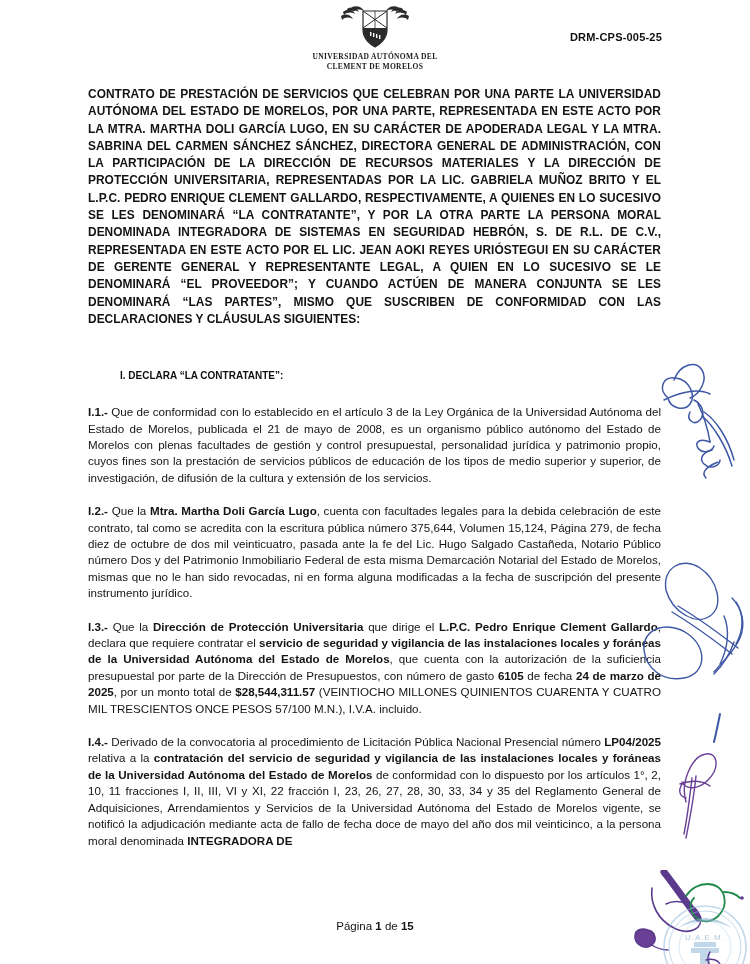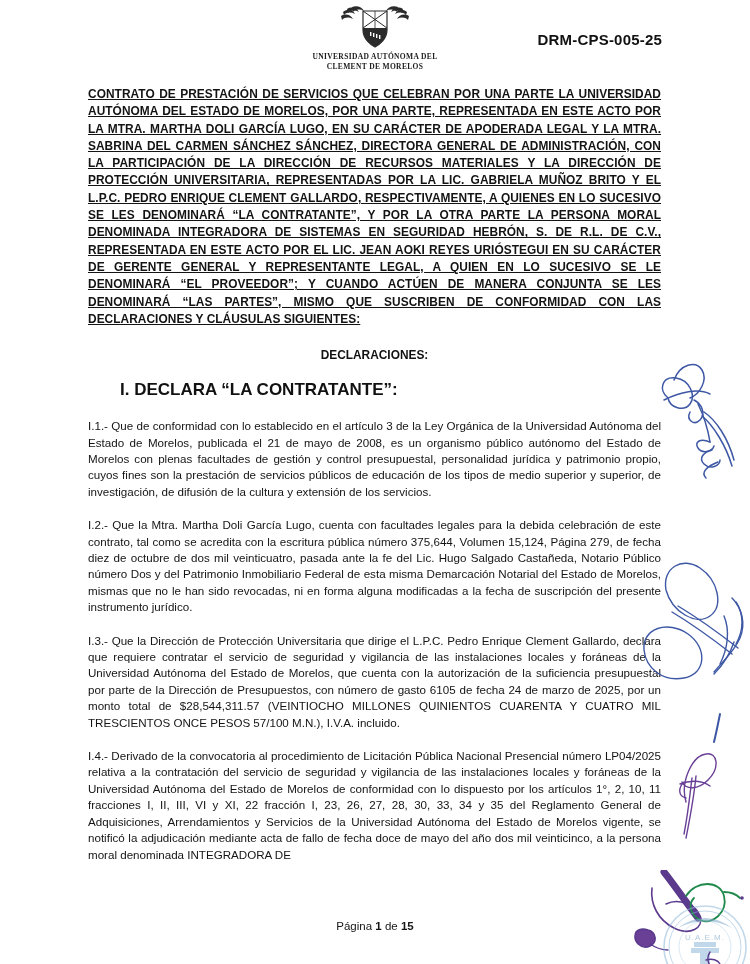--- a/index.html
+++ b/index.html
@@ -22,47 +22,46 @@
     display:flex; flex-direction:column; align-items:center;
   }
   .crest { width:72px; height:46px; display:block; }
   .logo-line1, .logo-line2 {
     font-family:"Liberation Serif", serif;
     font-size:7.5px; letter-spacing:.35px; color:#1a1a1a;
     text-align:center; line-height:1.35; font-weight:600;
   }
   .doc-code {
     position:absolute; right:88px; top:31px;
-    font-size:15px; font-weight:bold; letter-spacing:.2px;
+    font-size:11px; font-weight:bold; letter-spacing:.2px;
     font-family:"Liberation Sans", sans-serif;
   }
 
   
   .content { position:absolute; left:88px; top:86px; width:573px; }
 
   p.just {
     margin:0 0 0 0;
     text-align:justify;
     text-justify:inter-word;
     font-size:11.6px;
     line-height:16.3px;
     color:#131313;
-    text-decoration:underline;
   }
   p.caps {
     font-weight:bold;
     font-size:11.9px;
     line-height:17.3px;
     letter-spacing:.05px;
   }
   .centered { text-align:center; font-weight:bold; font-size:11.9px; }
   .spacer-md { height:20px; }
-  .decl-head { font-weight:bold; font-size:17px; line-height:16px;padding-left:32px; }
+  .decl-head { font-weight:bold; font-size:10px; line-height:16px;padding-left:32px; }
   .para { font-size:11.6px; line-height:16.4px; text-align:justify; color:#141414; }
-  .para b { font-weight:normal; }
+  .para b { font-weight:bold; }
 
   
   .footer {
     position:absolute; left:0; right:0; bottom:32px;
     text-align:center; font-size:11.5px; color:#161616;
   }
   .footer b { font-weight:bold; }
 
   
   .ink-layer {
@@ -110,21 +109,20 @@
     </div>
 
     <div class="doc-code">DRM-CPS-005-25</div>
   </div>
 
   <div class="content">
 
     <p class="just caps">CONTRATO DE PRESTACIÓN DE SERVICIOS QUE CELEBRAN POR UNA PARTE LA UNIVERSIDAD AUTÓNOMA DEL ESTADO DE MORELOS, POR UNA PARTE, REPRESENTADA EN ESTE ACTO POR LA MTRA. MARTHA DOLI GARCÍA LUGO, EN SU CARÁCTER DE APODERADA LEGAL Y LA MTRA. SABRINA DEL CARMEN SÁNCHEZ SÁNCHEZ, DIRECTORA GENERAL DE ADMINISTRACIÓN, CON LA PARTICIPACIÓN DE LA DIRECCIÓN DE RECURSOS MATERIALES Y LA DIRECCIÓN DE PROTECCIÓN UNIVERSITARIA, REPRESENTADAS POR LA LIC. GABRIELA MUÑOZ BRITO Y EL L.P.C. PEDRO ENRIQUE CLEMENT GALLARDO, RESPECTIVAMENTE, A QUIENES EN LO SUCESIVO SE LES DENOMINARÁ “LA CONTRATANTE”, Y POR LA OTRA PARTE LA PERSONA MORAL DENOMINADA INTEGRADORA DE SISTEMAS EN SEGURIDAD HEBRÓN, S. DE R.L. DE C.V., REPRESENTADA EN ESTE ACTO POR EL LIC. JEAN AOKI REYES URIÓSTEGUI EN SU CARÁCTER DE GERENTE GENERAL Y REPRESENTANTE LEGAL, A QUIEN EN LO SUCESIVO SE LE DENOMINARÁ “EL PROVEEDOR”; Y CUANDO ACTÚEN DE MANERA CONJUNTA SE LES DENOMINARÁ “LAS PARTES”, MISMO QUE SUSCRIBEN DE CONFORMIDAD CON LAS DECLARACIONES Y CLÁUSULAS SIGUIENTES:</p>
 
     <div class="spacer-md"></div>
-    <div class="centered">DECLARACIONES:</div>
 
     <div class="spacer-md"></div>
     <div class="decl-head">I. DECLARA “LA CONTRATANTE”:</div>
 
     <div class="spacer-md"></div>
     <div id="clause-list">
         <p class="para" style="margin: 0px;"><b>I.1.-</b><span> Que de conformidad con lo establecido en el artículo 3 de la Ley Orgánica de la Universidad Autónoma del Estado de Morelos, publicada el 21 de mayo de 2008, es un organismo público autónomo del Estado de Morelos con plenas facultades de gestión y control presupuestal, personalidad jurídica y patrimonio propio, cuyos fines son la prestación de servicios públicos de educación de los tipos de medio superior y superior, de investigación, de difusión de la cultura y extensión de los servicios.</span></p>
         <div style="height: 17px;"></div>
         <p class="para" style="margin: 0px;"><b>I.2.-</b><span> Que la </span><b>Mtra. Martha Doli García Lugo</b><span>, cuenta con facultades legales para la debida celebración de este contrato, tal como se acredita con la escritura pública número 375,644, Volumen 15,124, Página 279, de fecha diez de octubre de dos mil veinticuatro, pasada ante la fe del Lic. Hugo Salgado Castañeda, Notario Público número Dos y del Patrimonio Inmobiliario Federal de esta misma Demarcación Notarial del Estado de Morelos, mismas que no le han sido revocadas, ni en forma alguna modificadas a la fecha de suscripción del presente instrumento jurídico.</span></p>
         <div style="height: 17px;"></div>

